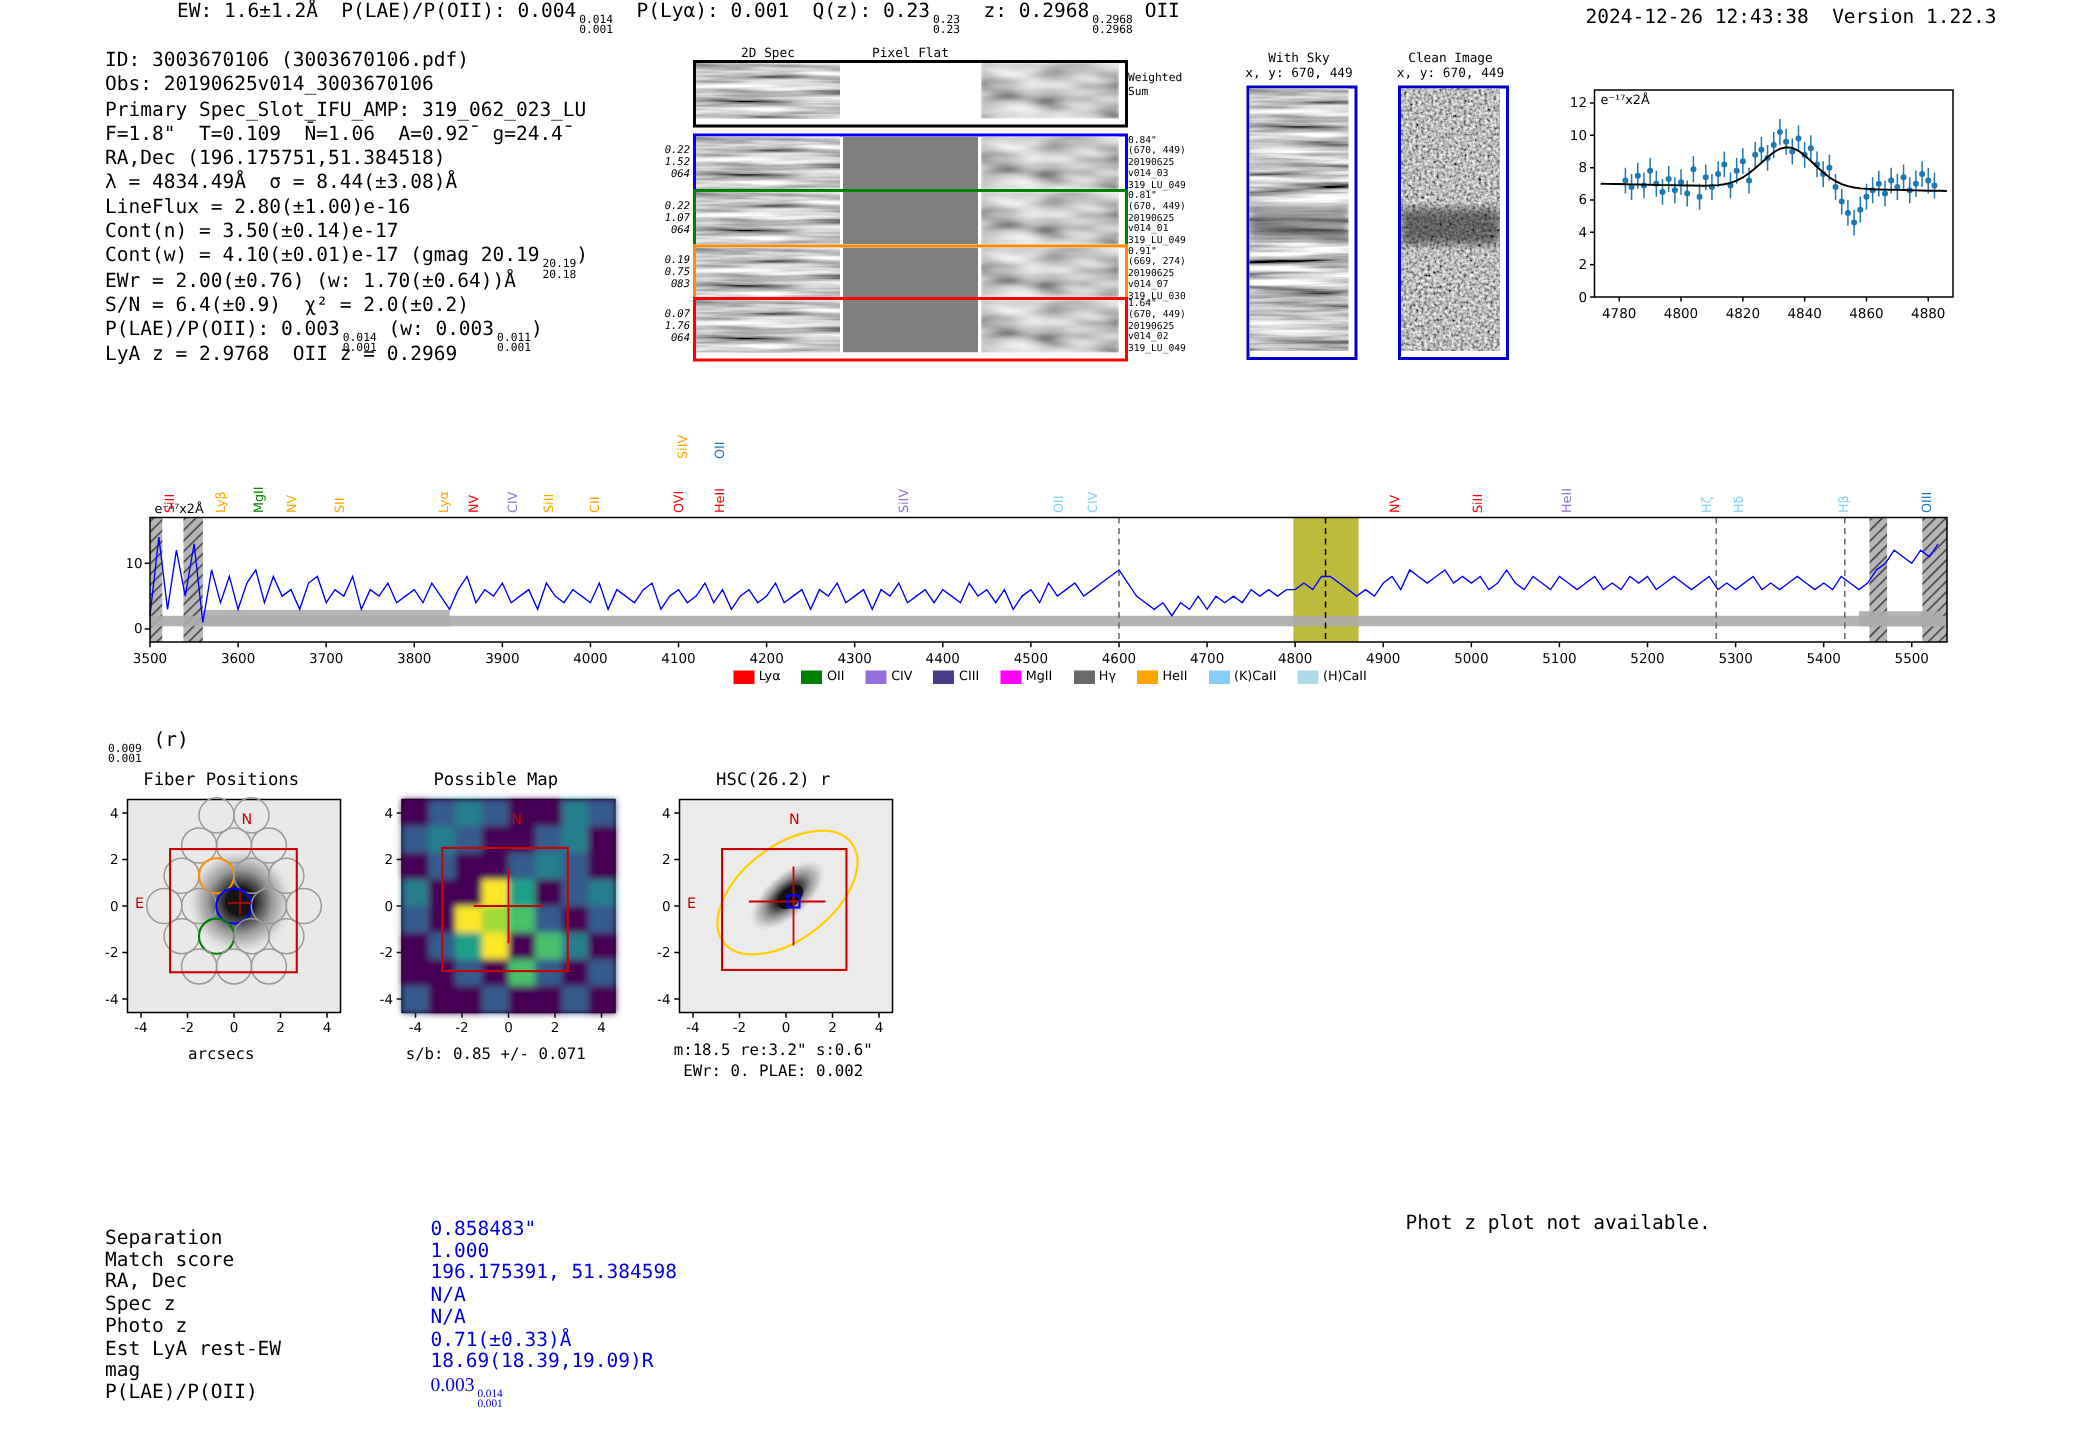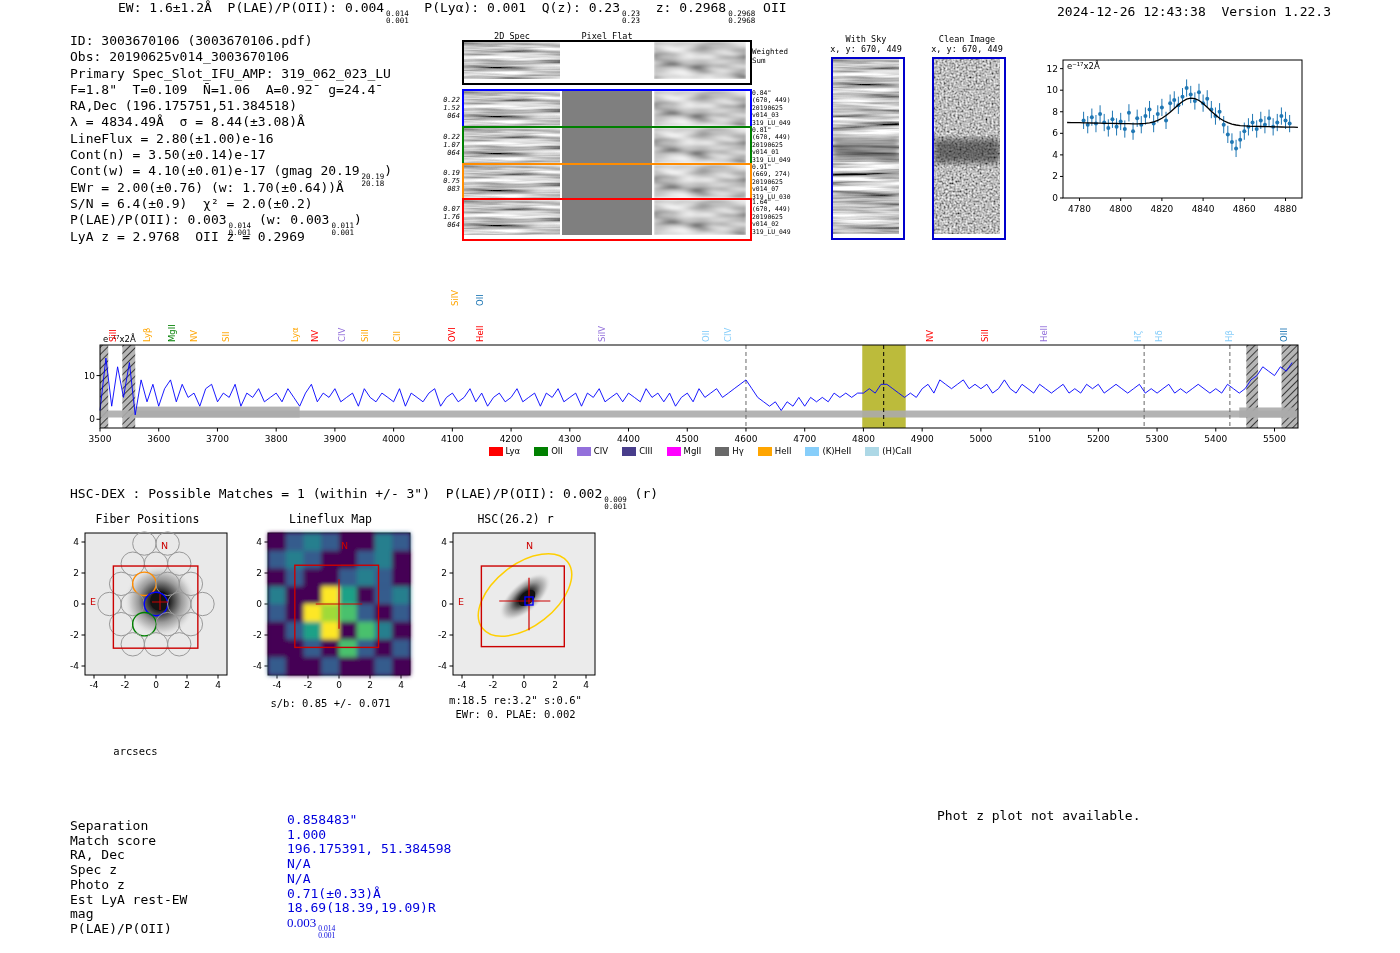--- a/index.html
+++ b/index.html
@@ -422,29 +422,29 @@
     <span class="leg-item">
       <span class="leg-sw" style="background: rgb(105, 105, 105);"></span>
       <span>Hγ</span>
     </span>
     <span class="leg-item">
       <span class="leg-sw" style="background: rgb(255, 165, 0);"></span>
       <span>HeII</span>
     </span>
     <span class="leg-item">
       <span class="leg-sw" style="background: rgb(135, 206, 250);"></span>
-      <span>(K)HeII</span>
+      <span>(K)CaII</span>
     </span>
     <span class="leg-item">
       <span class="leg-sw" style="background: rgb(173, 216, 230);"></span>
       <span>(H)CaII</span>
     </span>
   </div>
 
-<div class="abs mono13" style="left:70px;top:486px;"><span>HSC-DEX : Possible Matches = 1 (within +/- 3")  P(LAE)/P(OII): 0.002</span><span class="frac"><span>0.009</span><span>0.001</span></span><span> (r)</span></div>
+<div class="abs mono13" style="left:70px;top:486px;"><span class="frac"><span>0.009</span><span>0.001</span></span><span> (r)</span></div>
 
 <div class="abs cut-title" style="left:60px;top:512px;width:175px;">Fiber Positions</div>
 <svg class="abs" id="cut-fiber" style="left:60px;top:525px;" width="175" height="172">
     <rect x="25" y="8" width="142" height="142" fill="#e9e9e9" stroke="#000" stroke-width="1"></rect>
     <line x1="34" y1="150" x2="34" y2="153.5" stroke="#000" stroke-width="1"></line>
     <text x="34" y="163" text-anchor="middle" class="tick">-4</text>
     <line x1="65" y1="150" x2="65" y2="153.5" stroke="#000" stroke-width="1"></line>
     <text x="65" y="163" text-anchor="middle" class="tick">-2</text>
     <line x1="96" y1="150" x2="96" y2="153.5" stroke="#000" stroke-width="1"></line>
     <text x="96" y="163" text-anchor="middle" class="tick">0</text>
@@ -486,23 +486,23 @@
       <circle cx="119.25" cy="119.30000000000001" r="11.7025" fill="none" stroke="#999" stroke-width="1"></circle>
       <circle cx="84.375" cy="18.550000000000004" r="11.7025" fill="none" stroke="#999" stroke-width="1"></circle>
       <circle cx="107.625" cy="18.550000000000004" r="11.7025" fill="none" stroke="#999" stroke-width="1"></circle>
     </g>
     <rect x="53.375" y="41.025" width="84.47500000000001" height="82.14999999999999" fill="none" stroke="#cc0000" stroke-width="1.4"></rect>
     <line x1="92" y1="77" x2="108" y2="77" stroke="#cc0000" stroke-width="1"></line>
     <line x1="100" y1="69" x2="100" y2="85" stroke="#cc0000" stroke-width="1"></line>
     <text x="101" y="24" class="compass">N</text>
     <text x="30" y="80" class="compass">E</text>
   </svg>
-<div class="abs caption" style="left:48px;top:697px;width:175px;margin-top:48px;">arcsecs</div>
-
-<div class="abs cut-title" style="left:243px;top:512px;width:175px;">Lineflux Map</div>
+<div class="abs caption" style="left:60px;top:697px;width:175px;">arcsecs</div>
+
+<div class="abs cut-title" style="left:243px;top:512px;width:175px;">Possible Map</div>
 <svg class="abs" id="cut-lineflux" style="left:243px;top:525px;" width="175" height="172">
     <rect x="25" y="8" width="142" height="142" fill="#440154" stroke="#000" stroke-width="1"></rect>
     <line x1="34" y1="150" x2="34" y2="153.5" stroke="#000" stroke-width="1"></line>
     <text x="34" y="163" text-anchor="middle" class="tick">-4</text>
     <line x1="65" y1="150" x2="65" y2="153.5" stroke="#000" stroke-width="1"></line>
     <text x="65" y="163" text-anchor="middle" class="tick">-2</text>
     <line x1="96" y1="150" x2="96" y2="153.5" stroke="#000" stroke-width="1"></line>
     <text x="96" y="163" text-anchor="middle" class="tick">0</text>
     <line x1="127" y1="150" x2="127" y2="153.5" stroke="#000" stroke-width="1"></line>
     <text x="127" y="163" text-anchor="middle" class="tick">2</text>

